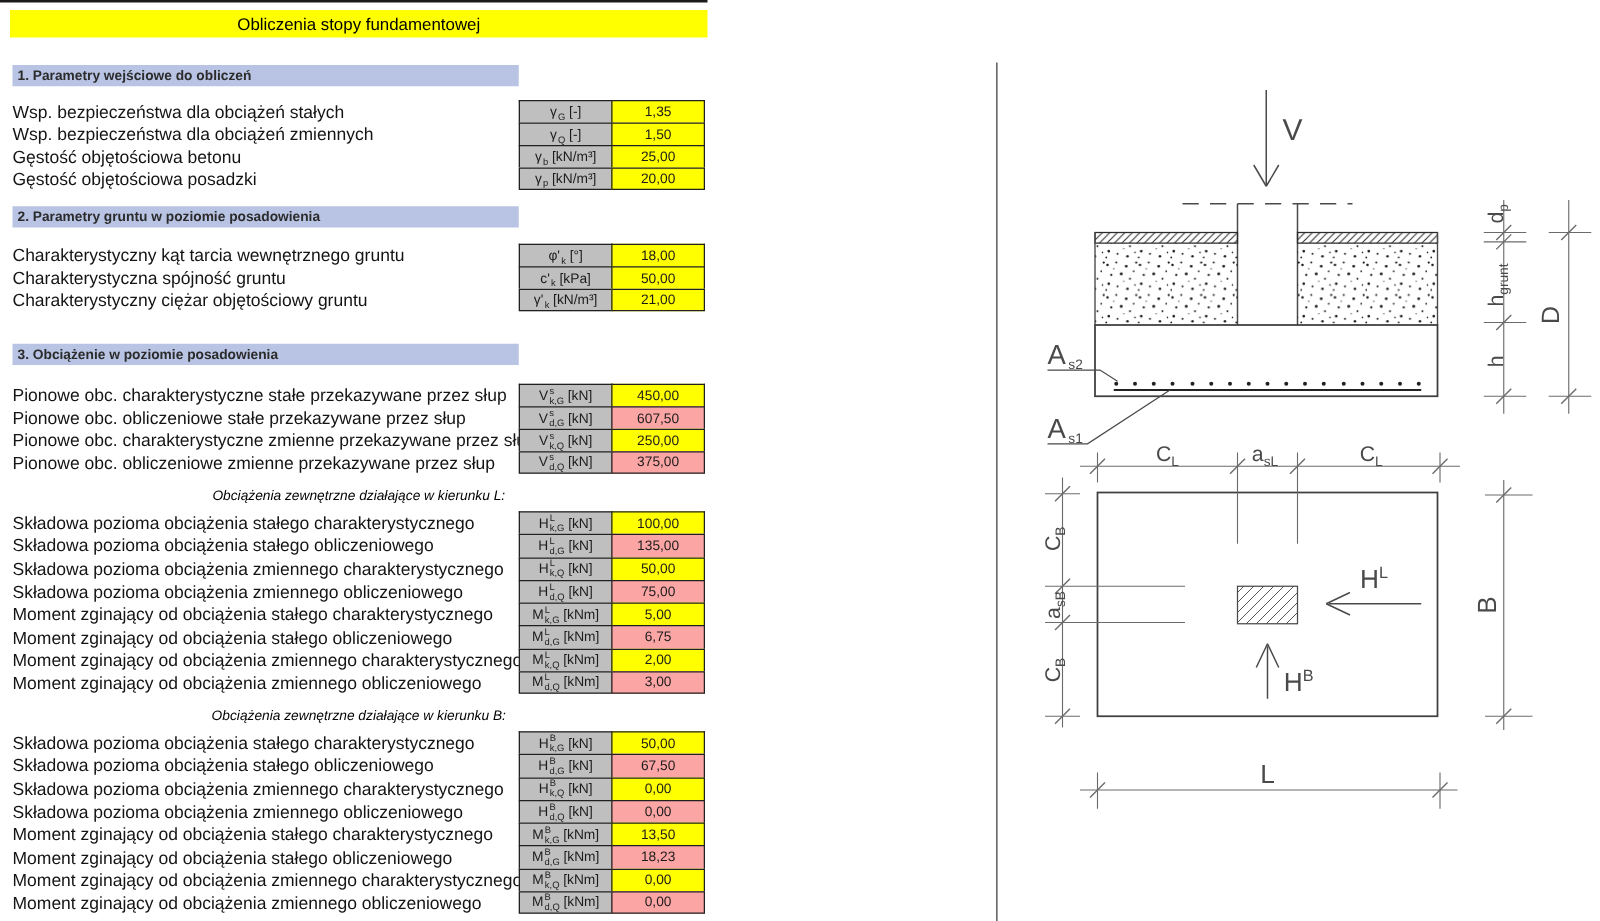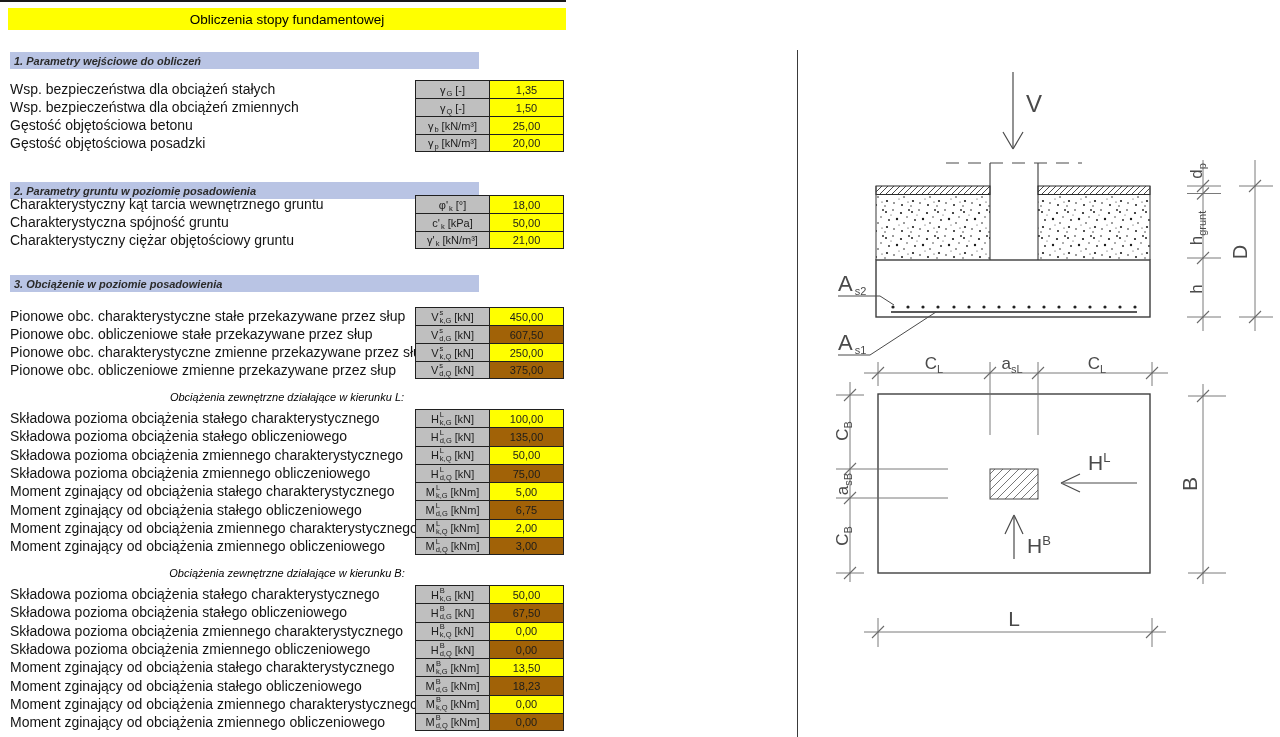--- a/index.html
+++ b/index.html
@@ -11,38 +11,38 @@
     --dim:#6b6b6b;
   }
   html,body{margin:0;padding:0;background:#fff;}
   body{font-family:"Liberation Sans",sans-serif;color:var(--ink);}
   #page{position:relative;width:1280px;height:737px;background:#fff;overflow:hidden;}
 
   #top-rule{position:absolute;left:0;top:0;width:566px;height:2px;background:#1a1a1a;}
   #title{position:absolute;left:8px;top:8px;width:558px;height:22px;background:var(--input-bg);
          display:flex;align-items:center;justify-content:center;font-weight:normal;font-size:13.5px;color:#000;}
 
-  .sec-header{position:absolute;left:10px;width:469px;height:17px;background:var(--sec-bg);
-              font-style:italic;font-weight:bold;font-size:11px;color:#2b2b2b;
+  .sec-header{position:absolute;left:10px;width:405px;height:17px;background:var(--sec-bg);
+              font-weight:bold;font-size:11px;color:#2b2b2b;
               display:flex;align-items:center;padding-left:4px;box-sizing:border-box;}
   .sub-header{position:absolute;left:10px;width:554px;height:14px;text-align:center;
               font-style:italic;font-weight:normal;font-size:11px;color:#000;}
 
   .rows{position:absolute;left:10px;width:554px;}
   .row{position:relative;}
   .rh18 .row{height:18px;}
   .rh183 .row{height:18.3px;}
   .lbl{position:absolute;left:0;top:0;height:100%;display:flex;align-items:center;
        font-size:14px;color:#141414;white-space:nowrap;}
   .cell{position:absolute;top:0;height:100%;box-sizing:border-box;
         border:1px solid #202020;border-bottom:none;
         display:flex;align-items:center;justify-content:center;font-size:11px;}
   .rows .row:last-child .cell{border-bottom:1px solid #202020;}
   .sym{left:405px;width:75px;background:var(--sym-bg);}
-  .val{left:479px;width:75px;background:#a16207;}
+  .val{left:479px;width:75px;background:#fca5a5;}
   .val[data-input="true"]{background:var(--input-bg);}
   .ss{display:inline-flex;flex-direction:column;justify-content:center;line-height:1;
       margin:0 0 0 1px;height:17px;vertical-align:middle;text-align:left;}
   .ss .up,.ss .dn{font-size:7.5px;height:8px;line-height:8px;}
   .unit{margin-left:3px;}
 
   #divider{position:absolute;left:797px;top:50px;width:1px;height:687px;background:#3a3a3a;}
 
   svg text{font-family:"Liberation Sans",sans-serif;fill:var(--draw);}
   svg .sub{font-size:11px;}
@@ -106,21 +106,21 @@
           <span class="ss">
             <span class="up"></span>
             <span class="dn">p</span>
           </span>
           <span class="unit">[kN/m³]</span>
         </div>
         <div class="cell val" data-input="true">20,00</div>
       </div>
     </div>
 
-  <div class="sec-header" style="top:165px;margin-top:17px;">2. Parametry gruntu w poziomie posadowienia</div>
+  <div class="sec-header" style="top:165px;">2. Parametry gruntu w poziomie posadowienia</div>
   <div class="rows rh18" style="top:195px;">
 
       <div class="row">
         <div class="lbl">Charakterystyczny kąt tarcia wewnętrznego gruntu</div>
         <div class="cell sym">
           <span>φ'</span>
           <span class="ss">
             <span class="up"></span>
             <span class="dn">k</span>
           </span>

